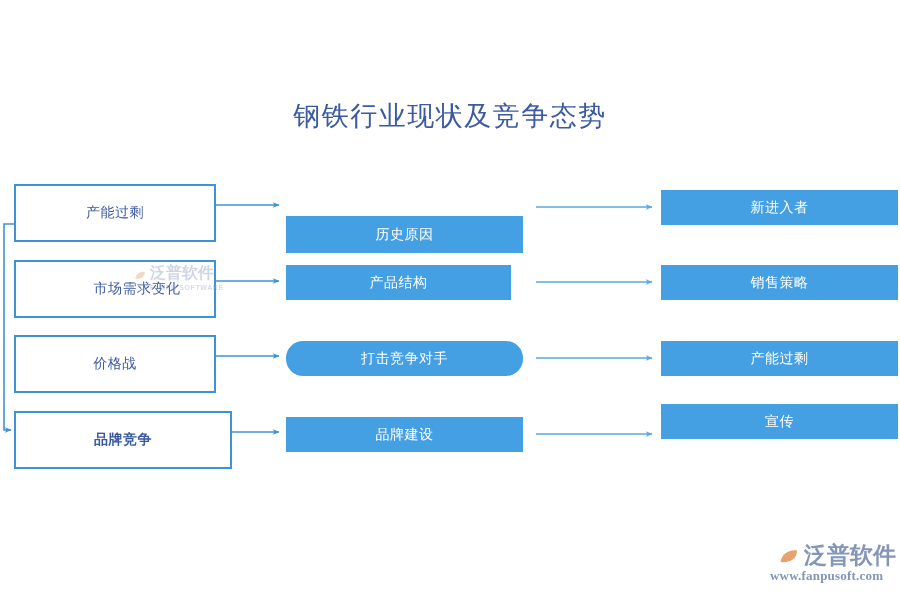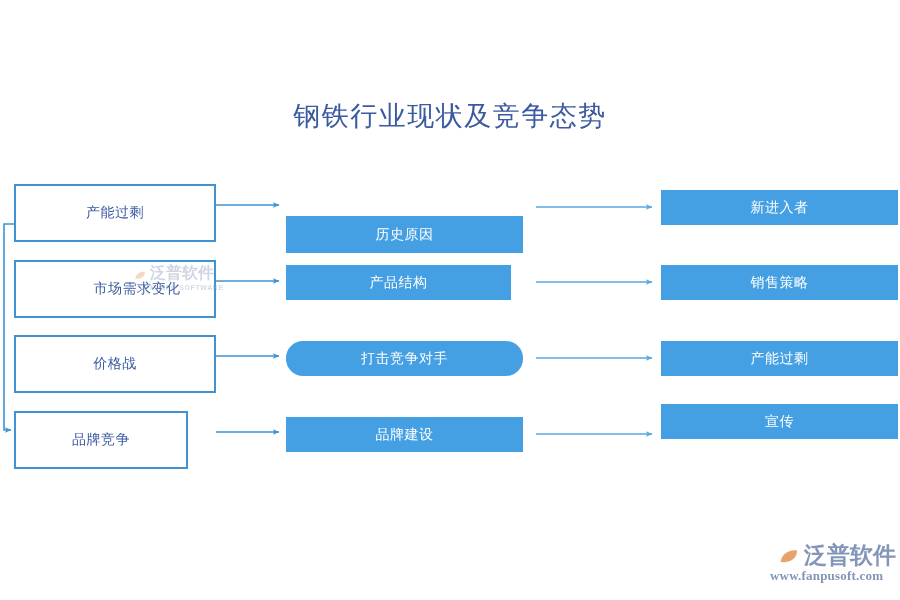--- a/index.html
+++ b/index.html
@@ -193,21 +193,21 @@
 
   <div class="node node-outline" style="left:14px; top:184px; width:202px; height:58px;">
     <span>产能过剩</span>
   </div>
   <div class="node node-outline" style="left:14px; top:260px; width:202px; height:58px;padding-left:44px;">
     <span>市场需求变化</span>
   </div>
   <div class="node node-outline" style="left:14px; top:335px; width:202px; height:58px;">
     <span>价格战</span>
   </div>
-  <div class="node node-outline" style="left:14px; top:411px; width:174px; height:58px;">
+  <div class="node node-outline" style="left:14px; top:411px; width:218px; height:58px;font-weight:bold;">
     <span>品牌竞争</span>
   </div>
 
   <div class="node node-filled" style="left:286px; top:190px; width:237px; height:37px;margin-top:26px;">
     <span>历史原因</span>
   </div>
   <div class="node node-filled" style="left:286px; top:265px; width:225px; height:35px;">
     <span>产品结构</span>
   </div>
   <div class="node node-filled" style="left:286px; top:341px; width:237px; height:35px;border-radius:17px;">

